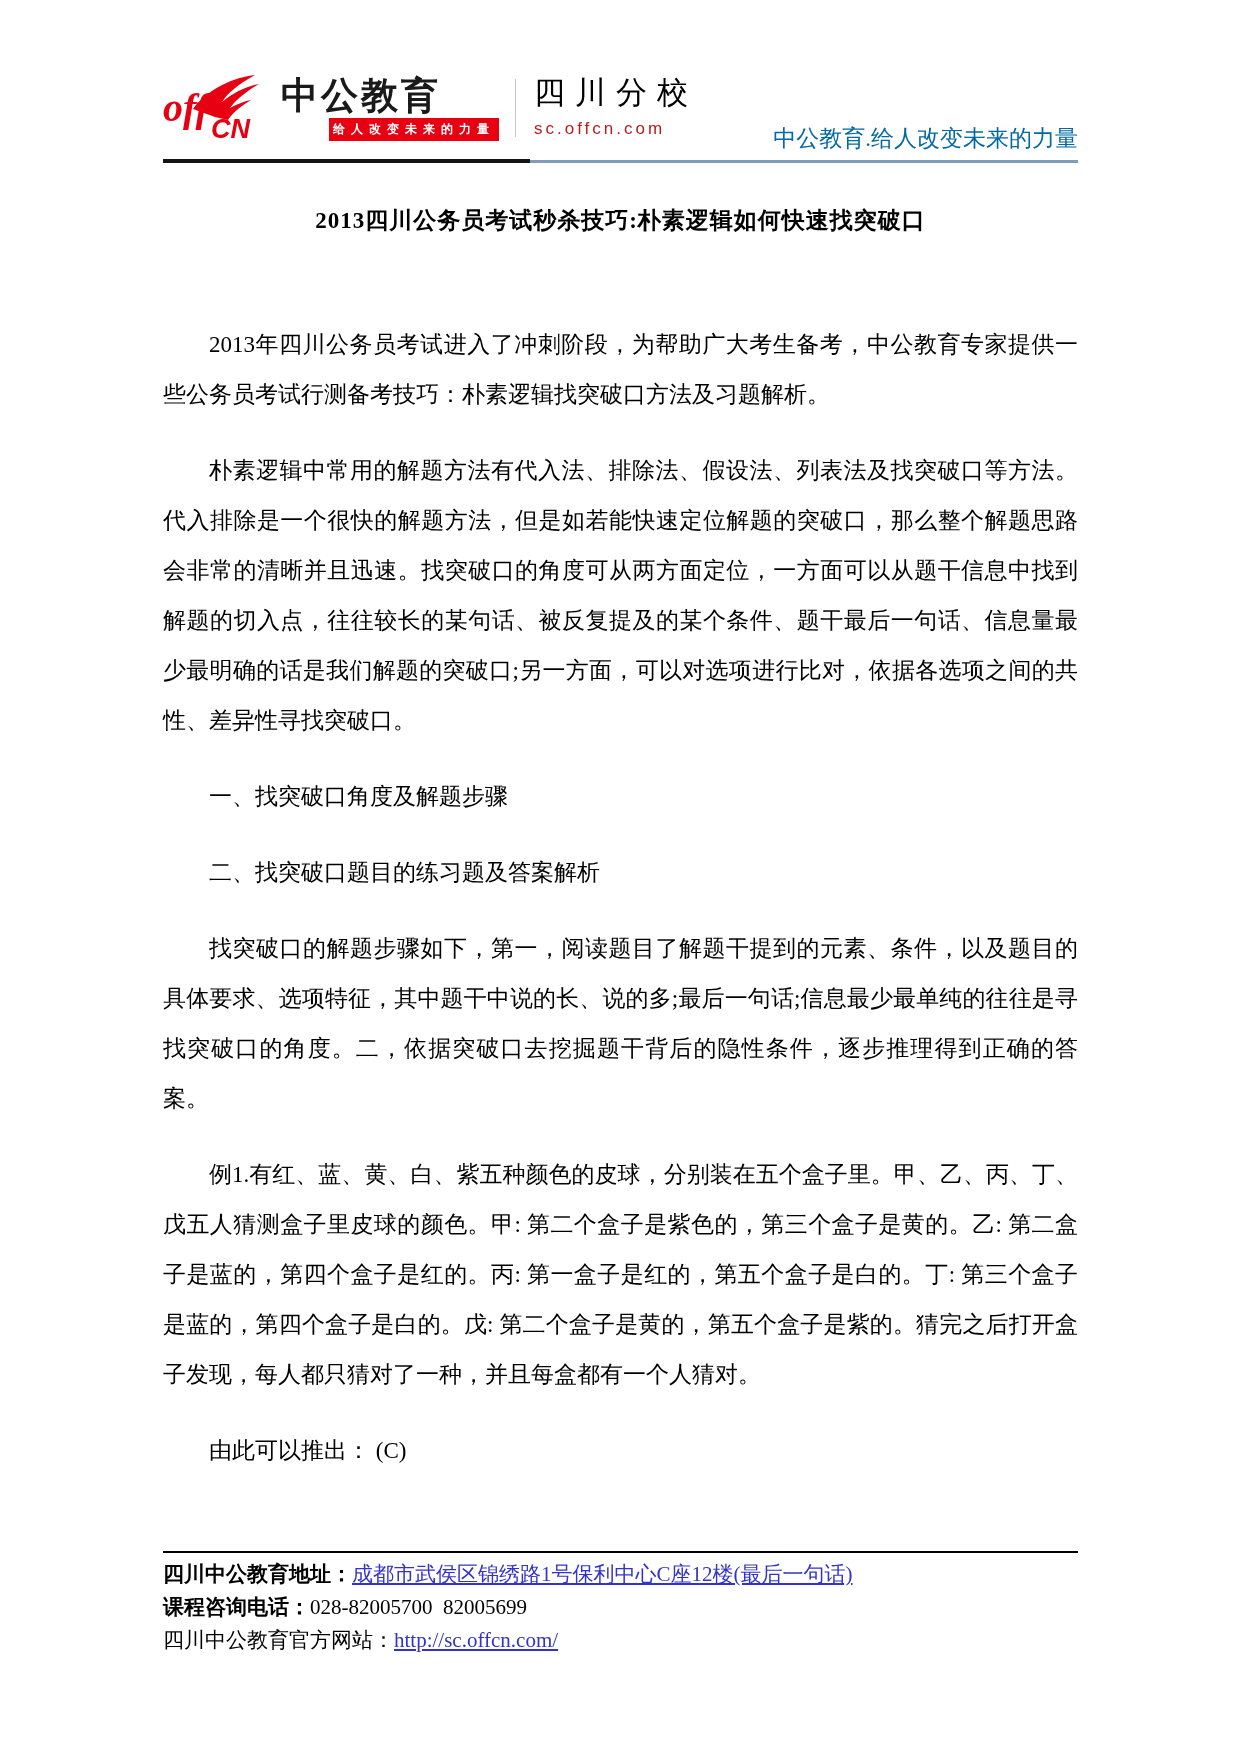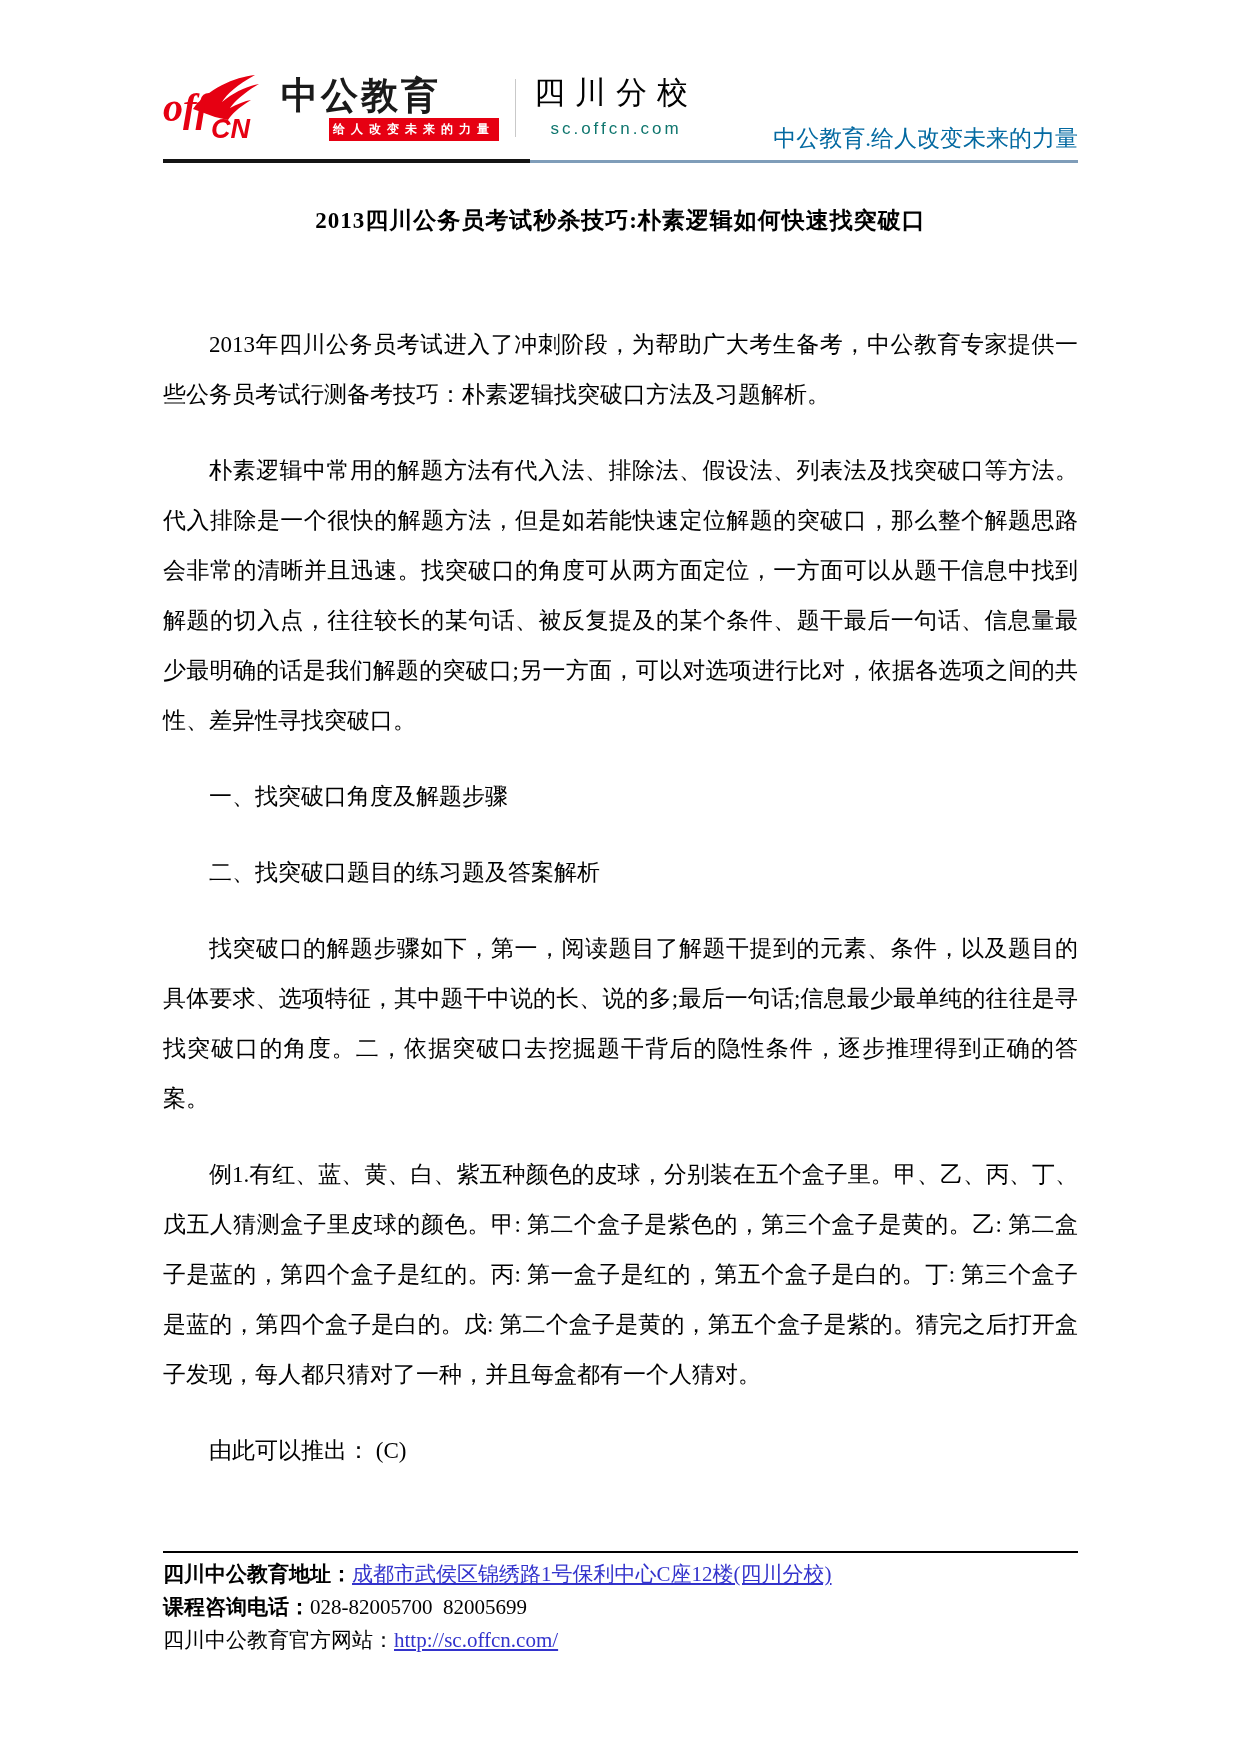--- a/index.html
+++ b/index.html
@@ -32,21 +32,21 @@
   }
   .v-divider { width: 1px; height: 58px; background: #c9c9c9; margin: 0 18px 0 16px; }
   .branch-col { display: flex; flex-direction: column; justify-content: center; }
   .branch-name {
     font-family: Liberation Mono, monospace;
     font-size: 31px; color: #000000; letter-spacing: 10px;
     line-height: 34px; white-space: nowrap;
   }
   .branch-url {
     font-family: "Liberation Sans", sans-serif;
-    font-size: 17px; color: #0f766e; letter-spacing: 3px; margin-top: 7px; text-align: center;
+    font-size: 17px; color: #b91c1c; letter-spacing: 3px; margin-top: 7px;
   }
   .tagline {
     position: absolute; right: 0; bottom: 5px;
     font-size: 23px; color: #0369a1; white-space: nowrap;
   }
   .header-rule { position: absolute; left: 0; right: 0; bottom: -4px; height: 3px; background: #7f9db9; }
   .header-rule .rule-black { position: absolute; left: 0; top: -1px; width: 367px; height: 4px; background: #141414; display: block; }
 
   
   .doc-body { padding-top: 46px; }
@@ -109,18 +109,18 @@
     <p class="doc-block">朴素逻辑中常用的解题方法有代入法、排除法、假设法、列表法及找突破口等方法。代入排除是一个很快的解题方法，但是如若能快速定位解题的突破口，那么整个解题思路会非常的清晰并且迅速。找突破口的角度可从两方面定位，一方面可以从题干信息中找到解题的切入点，往往较长的某句话、被反复提及的某个条件、题干最后一句话、信息量最少最明确的话是我们解题的突破口;另一方面，可以对选项进行比对，依据各选项之间的共性、差异性寻找突破口。</p>
     <p class="doc-block">一、找突破口角度及解题步骤</p>
     <p class="doc-block">二、找突破口题目的练习题及答案解析</p>
     <p class="doc-block">找突破口的解题步骤如下，第一，阅读题目了解题干提到的元素、条件，以及题目的具体要求、选项特征，其中题干中说的长、说的多;最后一句话;信息最少最单纯的往往是寻找突破口的角度。二，依据突破口去挖掘题干背后的隐性条件，逐步推理得到正确的答案。</p>
     <p class="doc-block">例1.有红、蓝、黄、白、紫五种颜色的皮球，分别装在五个盒子里。甲、乙、丙、丁、戊五人猜测盒子里皮球的颜色。甲: 第二个盒子是紫色的，第三个盒子是黄的。乙: 第二盒子是蓝的，第四个盒子是红的。丙: 第一盒子是红的，第五个盒子是白的。丁: 第三个盒子是蓝的，第四个盒子是白的。戊: 第二个盒子是黄的，第五个盒子是紫的。猜完之后打开盒子发现，每人都只猜对了一种，并且每盒都有一个人猜对。</p>
     <p class="doc-block">由此可以推出： (C)</p>
   </main>
 
   <footer class="footer">
     <div class="footer-rule"></div>
-    <div class="footer-line"><span class="flabel-bold">四川中公教育地址：</span><a class="flink">成都市武侯区锦绣路1号保利中心C座12楼(四川分校)</a></div>
+    <div class="footer-line"><span class="flabel-bold">四川中公教育地址：</span><a class="flink">成都市武侯区锦绣路1号保利中心C座12楼(最后一句话)</a></div>
     <div class="footer-line"><span class="flabel-bold">课程咨询电话：</span><span>028-82005700  82005699</span></div>
     <div class="footer-line"><span>四川中公教育官方网站：</span><a class="flink">http://sc.offcn.com/</a></div>
   </footer>
 
 </div>
 
 </body></html>

